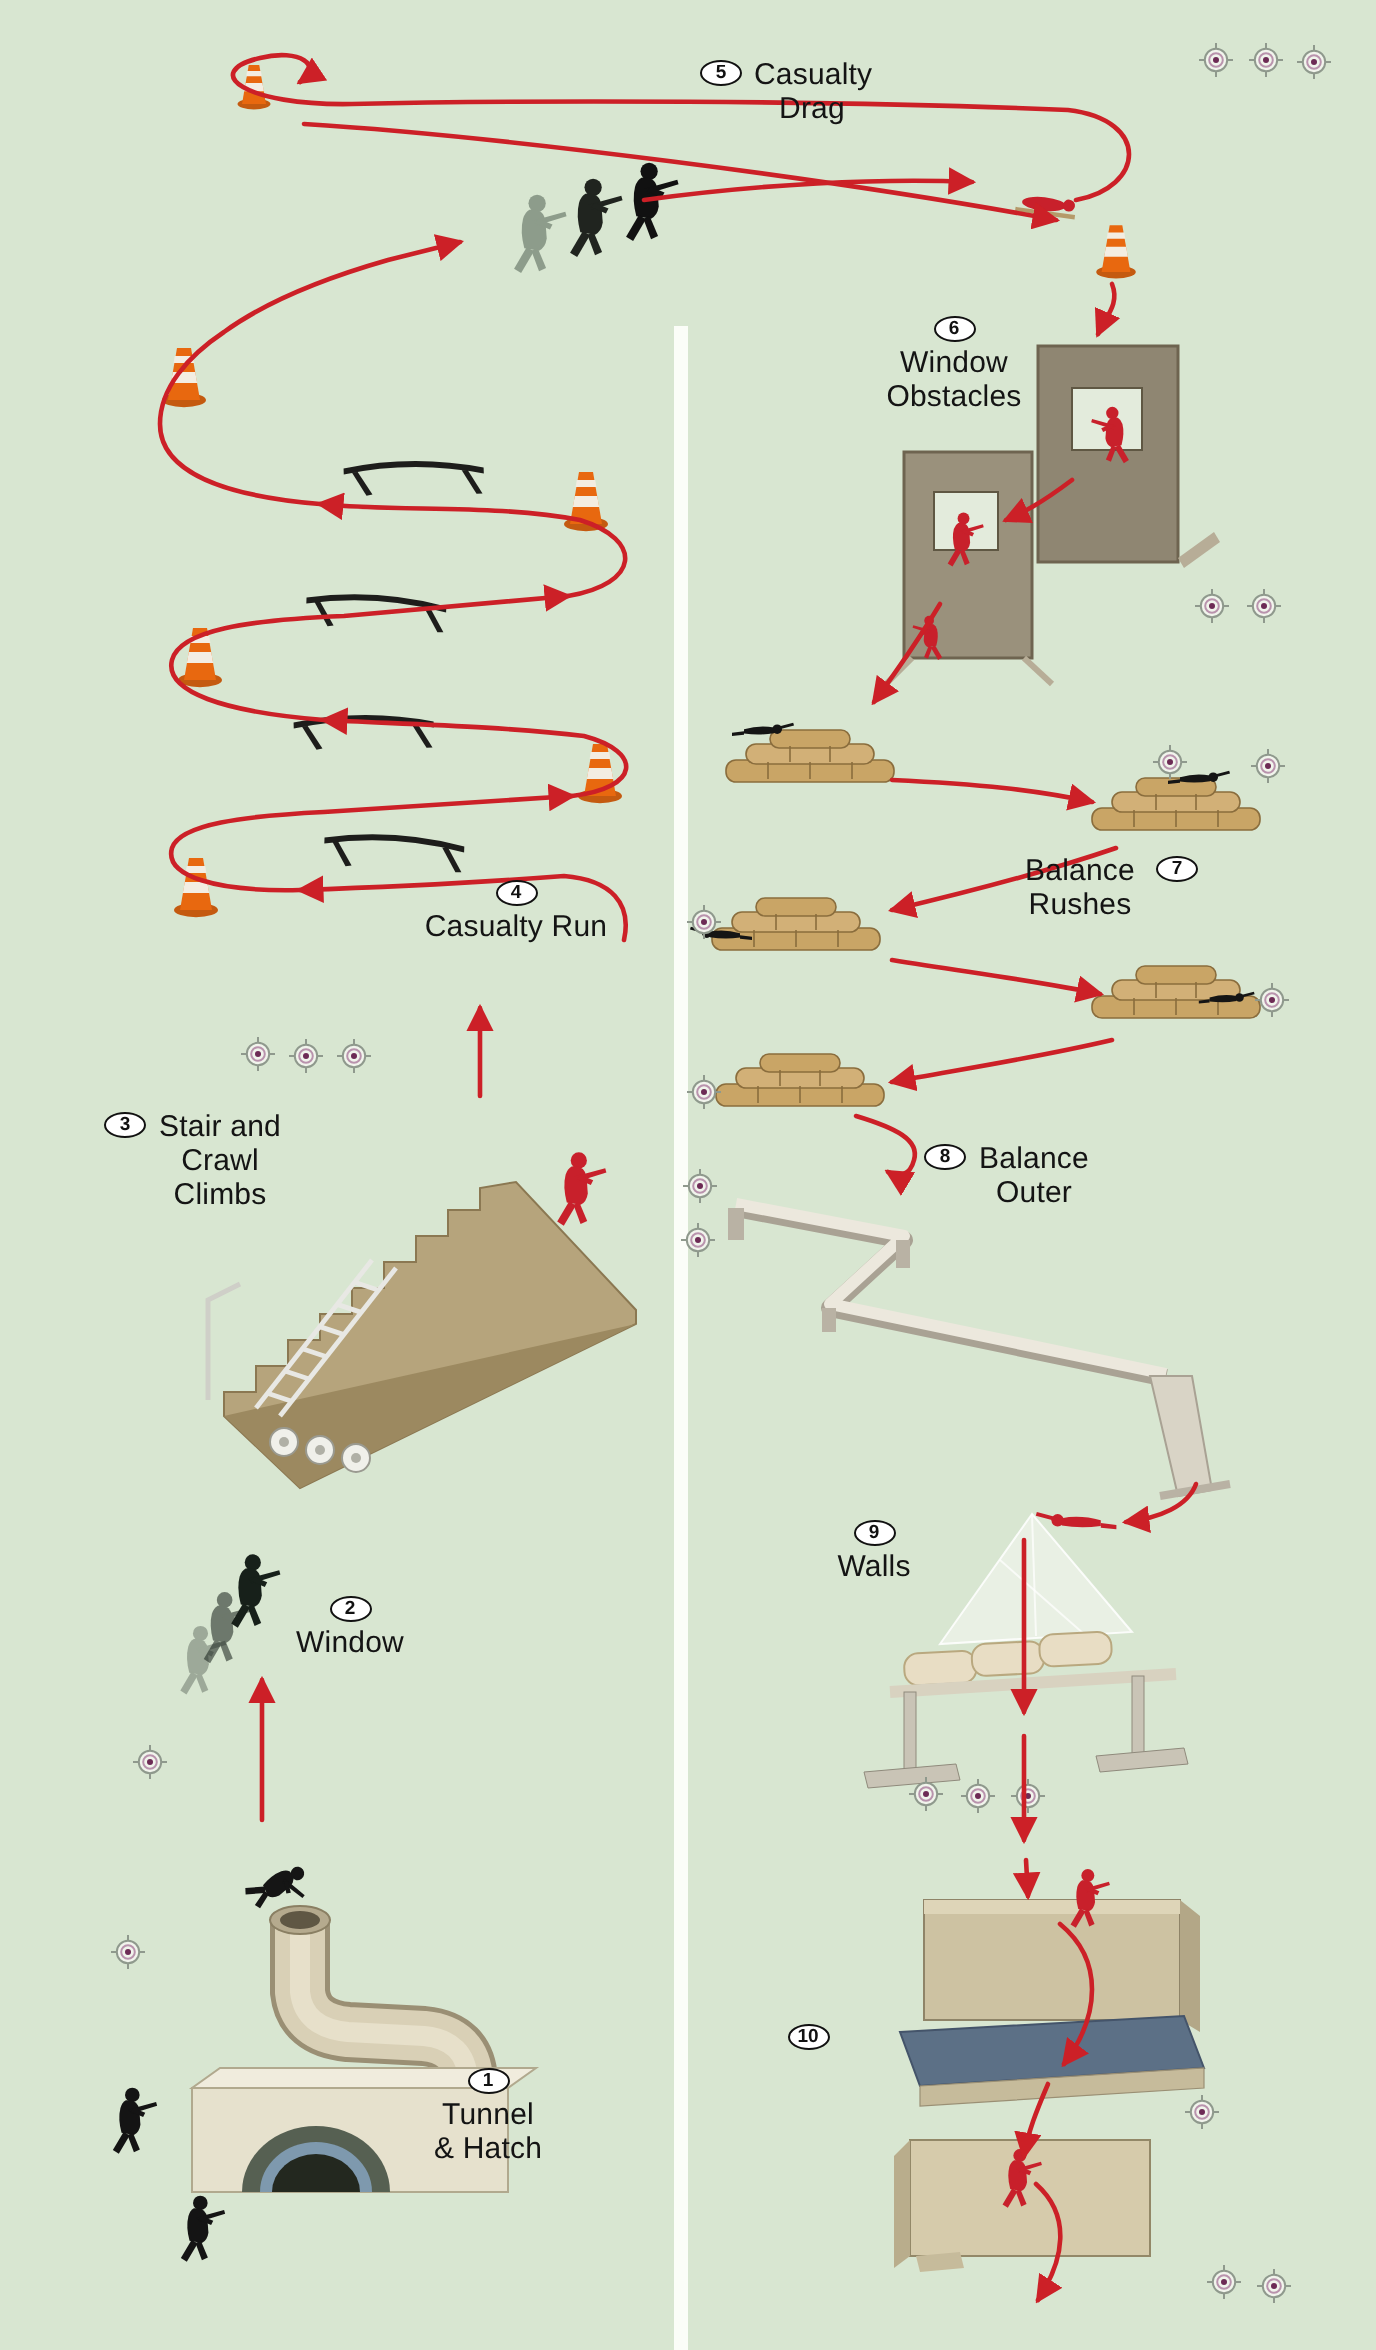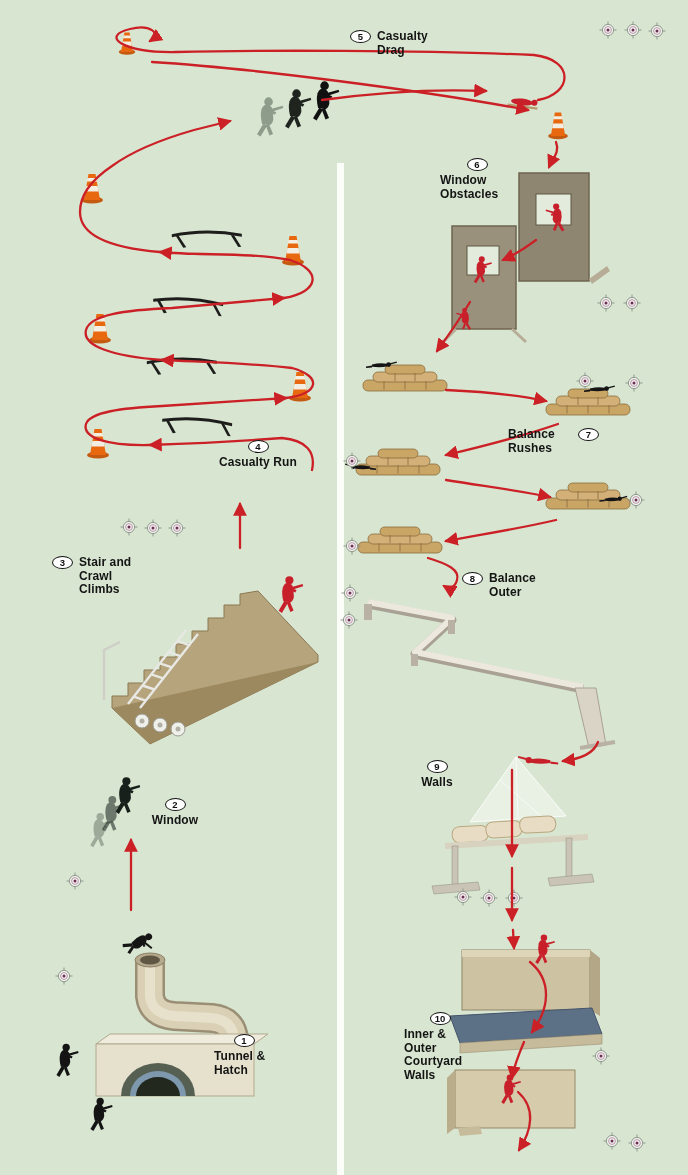--- a/index.html
+++ b/index.html
@@ -6,21 +6,21 @@
   html,body{margin:0;padding:0;background:#d8e6d1;font-family:"Liberation Sans",sans-serif;}
   #stage{position:relative;width:688px;height:1175px;background:#d8e6d1;overflow:hidden;}
   svg.layer{position:absolute;left:0;top:0;display:block;}
   .station{position:absolute;display:flex;z-index:5;}
   .station.col{flex-direction:column;align-items:center;gap:3px;}
   .station.row{flex-direction:row;align-items:flex-start;gap:6px;}
   .station.rowr{flex-direction:row-reverse;align-items:flex-start;gap:6px;}
   .badge{display:inline-flex;justify-content:center;align-items:center;
          min-width:21px;height:13px;padding:0 2px;border:1.4px solid #111;border-radius:50%;
          background:#fff;font-weight:bold;font-size:9.5px;color:#111;box-sizing:border-box;}
-  .lbl{font-weight:bold;font-size:12px;line-height:1.13;color:#141414;text-align:left;letter-spacing:.1px;}
+  .lbl{font-weight:normal;font-size:15px;line-height:1.13;color:#141414;text-align:center;letter-spacing:.1px;}
   .nowrap{white-space:nowrap;}
   .arrow{stroke:#cc2027;stroke-width:2.3;fill:none;stroke-linecap:round;}
 </style>
 </head>
 <body>
 
 <div id="stage">
 
 <svg class="layer" width="688" height="1175" viewBox="0 0 688 1175">
   <defs>
@@ -308,18 +308,17 @@
   <span class="lbl" style="width:64px">Balance Rushes</span>
 </div>
 <div class="station row" style="left:462px;top:572px">
   <span class="badge">8</span>
   <span class="lbl" style="width:56px">Balance Outer</span>
 </div>
 <div class="station col" style="left:414px;top:760px;width:46px">
   <span class="badge">9</span>
   <span class="lbl">Walls</span>
 </div>
-<div class="station col" style="left:404px;top:1012px;width:72px">
+<div class="station col" style="left:368px;top:1012px;width:72px">
   <span class="badge">10</span>
-  <span class="lbl">Inner &amp; Outer Courtyard Walls</span>
 </div>
 
 </div>
 
 </body></html>

